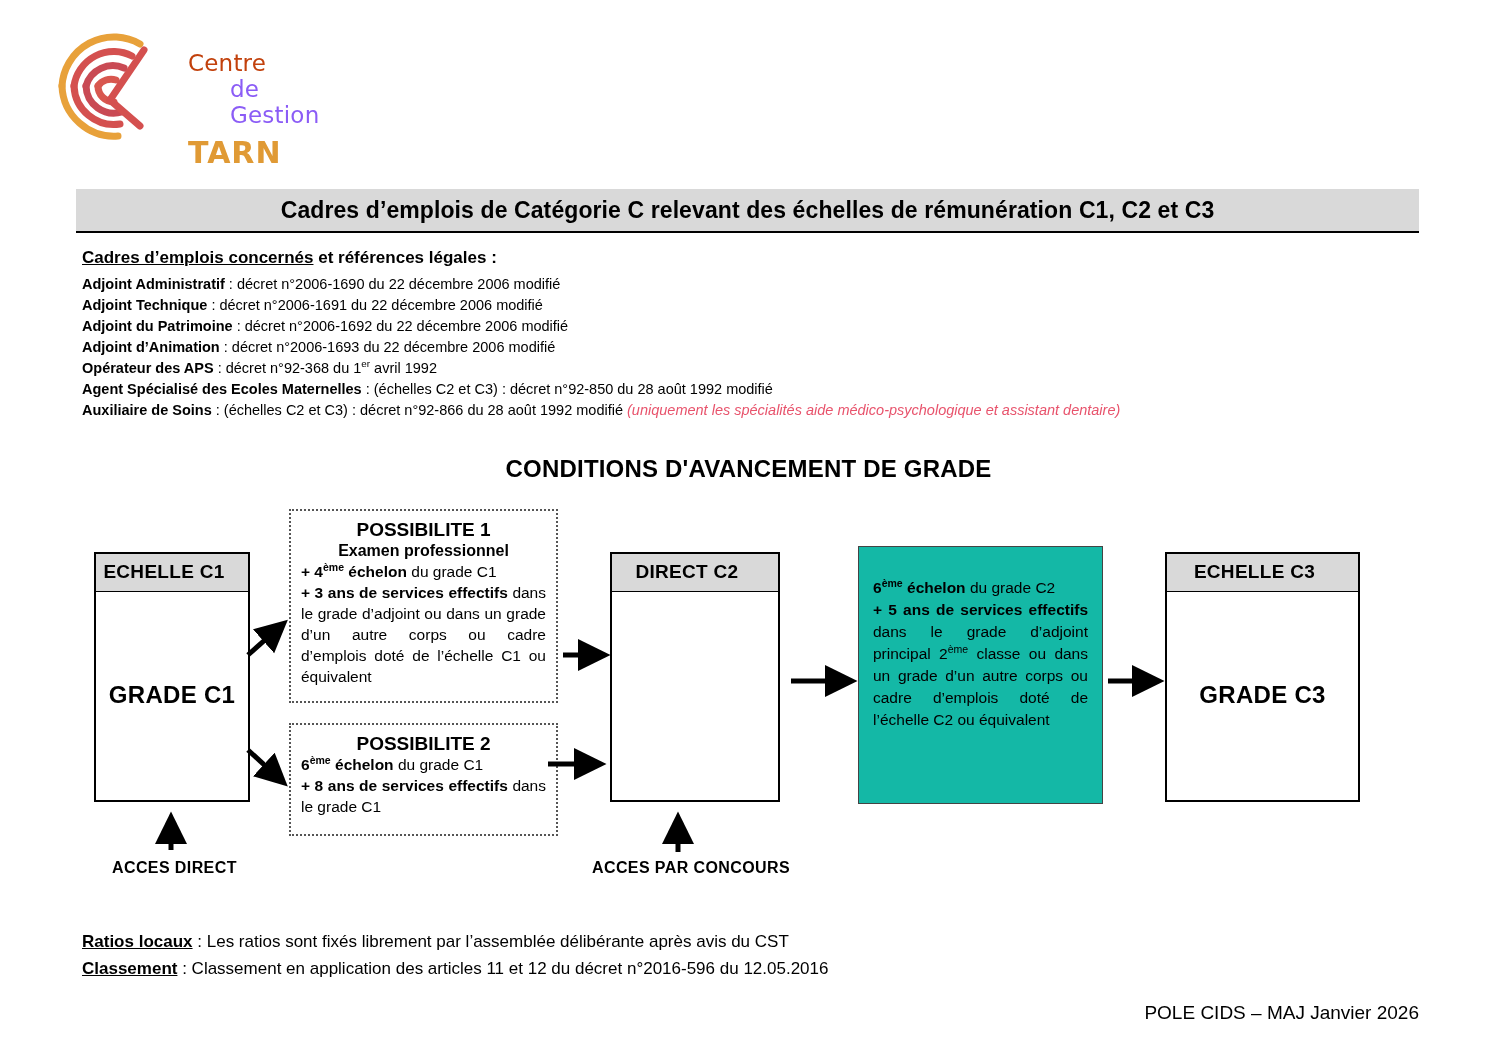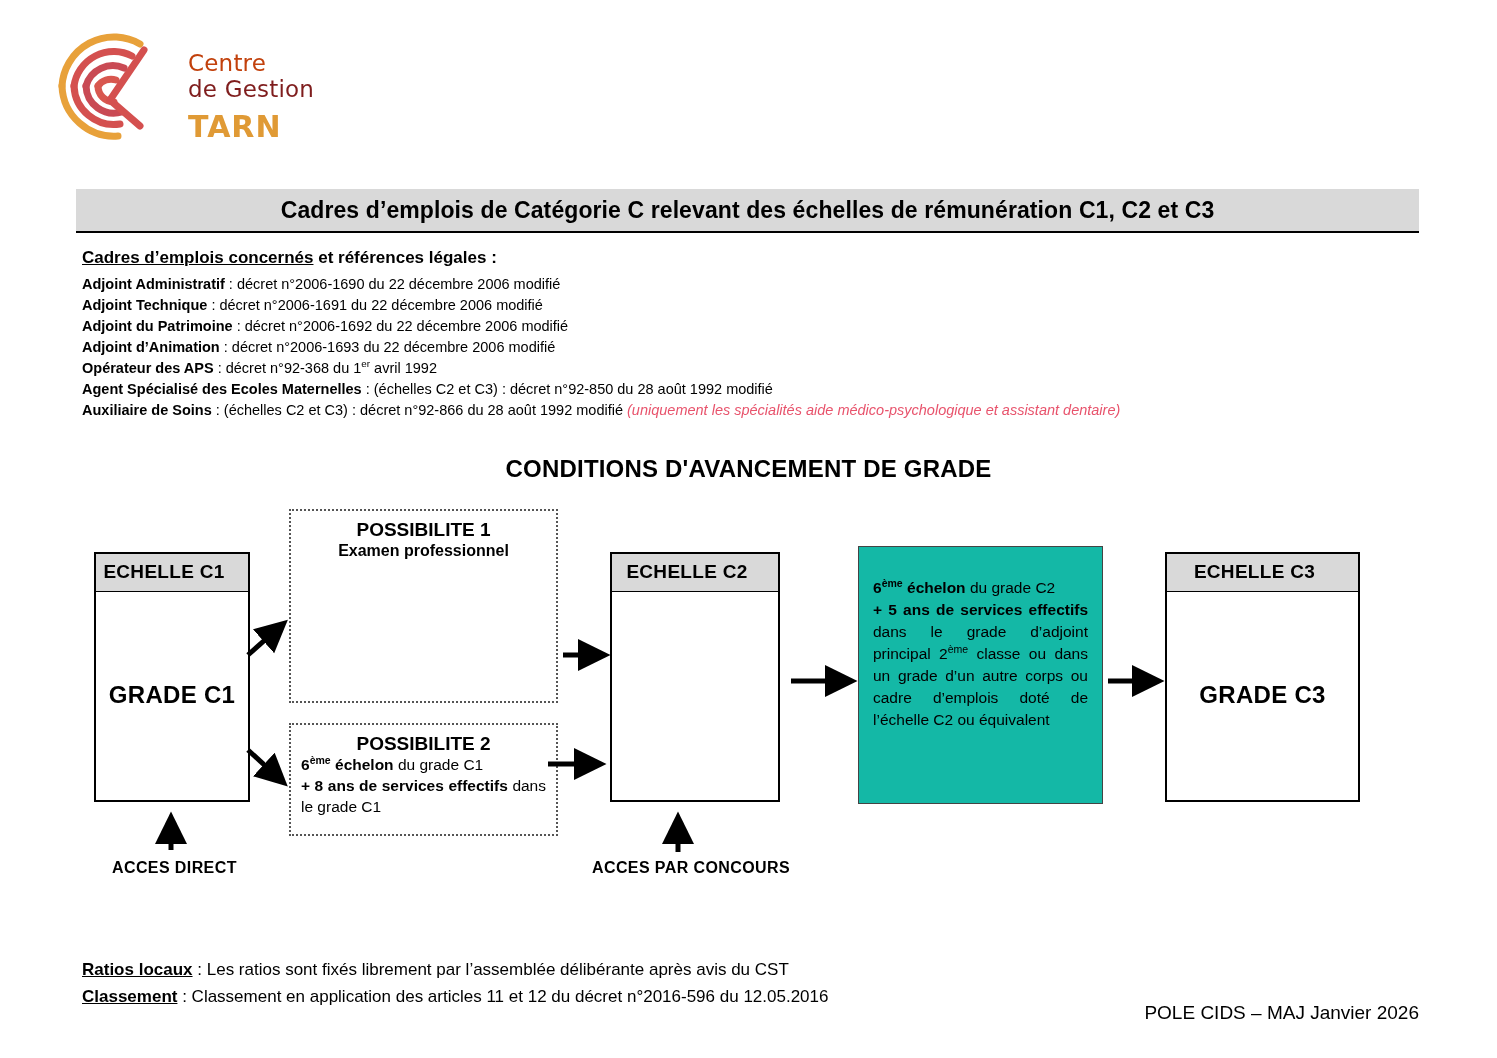--- a/index.html
+++ b/index.html
@@ -37,21 +37,21 @@
     top: 28px;
     width: 160px;
   }
   .logo-line1, .logo-line2 {
     font-family: "DejaVu Sans", sans-serif;
     font-size: 23px;
     color: #c2410c;
     line-height: 26px;
     letter-spacing: 0.2px;
   }
-  .logo-line2 { color: #7f1d1d; }
+  .logo-line2 { color: #8b5cf6; margin-left: 42px; }
   .logo-tarn {
     font-family: "DejaVu Sans", sans-serif;
     font-size: 30px;
     font-weight: 700;
     color: #E09A35;
     margin-top: 7px;
     letter-spacing: 1px;
   }
 
   
@@ -192,21 +192,21 @@
     position: absolute;
     font-size: 16px;
     font-weight: 700;
     letter-spacing: 0.4px;
   }
 
   
   .footnotes {
     position: absolute;
     left: 82px;
-    top: 956px;
+    top: 928px;
     width: 1300px;
   }
   .footnote-line {
     font-size: 17px;
     line-height: 27px;
   }
   .footnote-line b { font-weight: 700; text-decoration: underline; }
 
   .page-footer {
     position: absolute;
@@ -284,32 +284,36 @@
 <div class="diagram">
 
   <div class="schema-box" style="left:94px; top:552px; width:156px; height:250px;">
     <div class="schema-head">ECHELLE C1</div>
     <div class="schema-body" style="height:205px;">GRADE C1</div>
   </div>
 
   <div class="poss-box" style="left:289px; top:509px; width:269px; height:194px;">
     <div class="poss-title">POSSIBILITE 1</div>
     <div class="poss-sub">Examen professionnel</div>
+    <div class="poss-body">
+      <b>+ 4</b><b><sup>ème</sup></b><b> échelon</b><span> du grade C1</span><br>
+      <b>+  3 ans de services effectifs</b><span> dans le grade d’adjoint ou dans un grade d’un autre corps ou cadre d’emplois doté de l’échelle C1 ou équivalent</span>
+    </div>
   </div>
 
   <div class="poss-box" style="left:289px; top:723px; width:269px; height:113px;">
     <div class="poss-title">POSSIBILITE 2</div>
     <div class="poss-body">
       <b>6</b><b><sup>ème</sup></b><b> échelon</b><span> du grade C1</span><br>
       <b>+  8  ans  de  services  effectifs</b><span> dans le grade C1</span>
     </div>
   </div>
 
   <div class="schema-box" style="left:610px; top:552px; width:170px; height:250px;">
-    <div class="schema-head">ECHELLE C2</div>
+    <div class="schema-head">DIRECT C2</div>
   </div>
 
   <div class="plain-box" style="left:858px; top:546px; width:245px; height:258px;">
     <div class="plain-body">
       <b>6</b><b><sup>ème</sup></b><b> échelon</b><span> du grade C2</span><br>
       <b>+  5  ans  de  services  effectifs</b><span> dans le grade d’adjoint principal 2</span><sup>ème</sup><span> classe ou dans un grade d’un autre corps ou cadre d’emplois doté de l’échelle C2 ou équivalent</span>
     </div>
   </div>
 
   <div class="schema-box" style="left:1165px; top:552px; width:195px; height:250px;">

